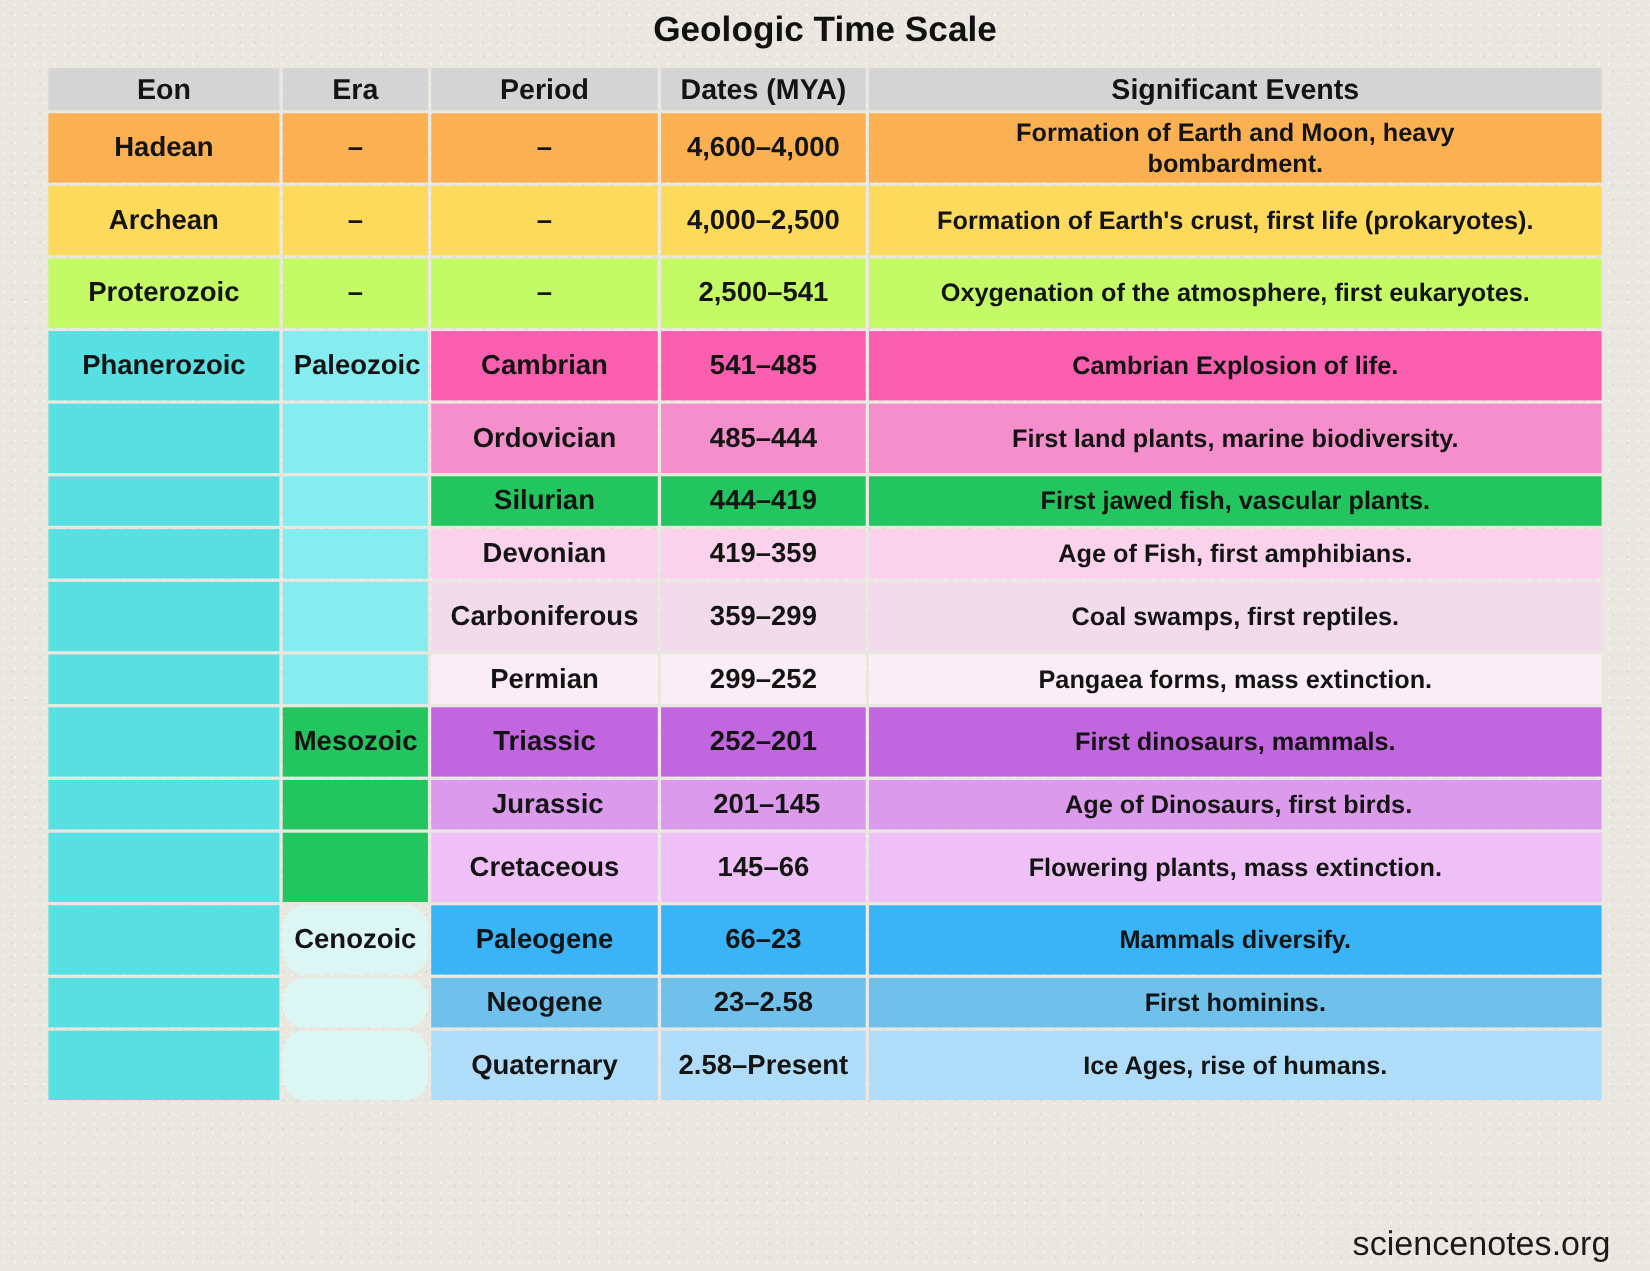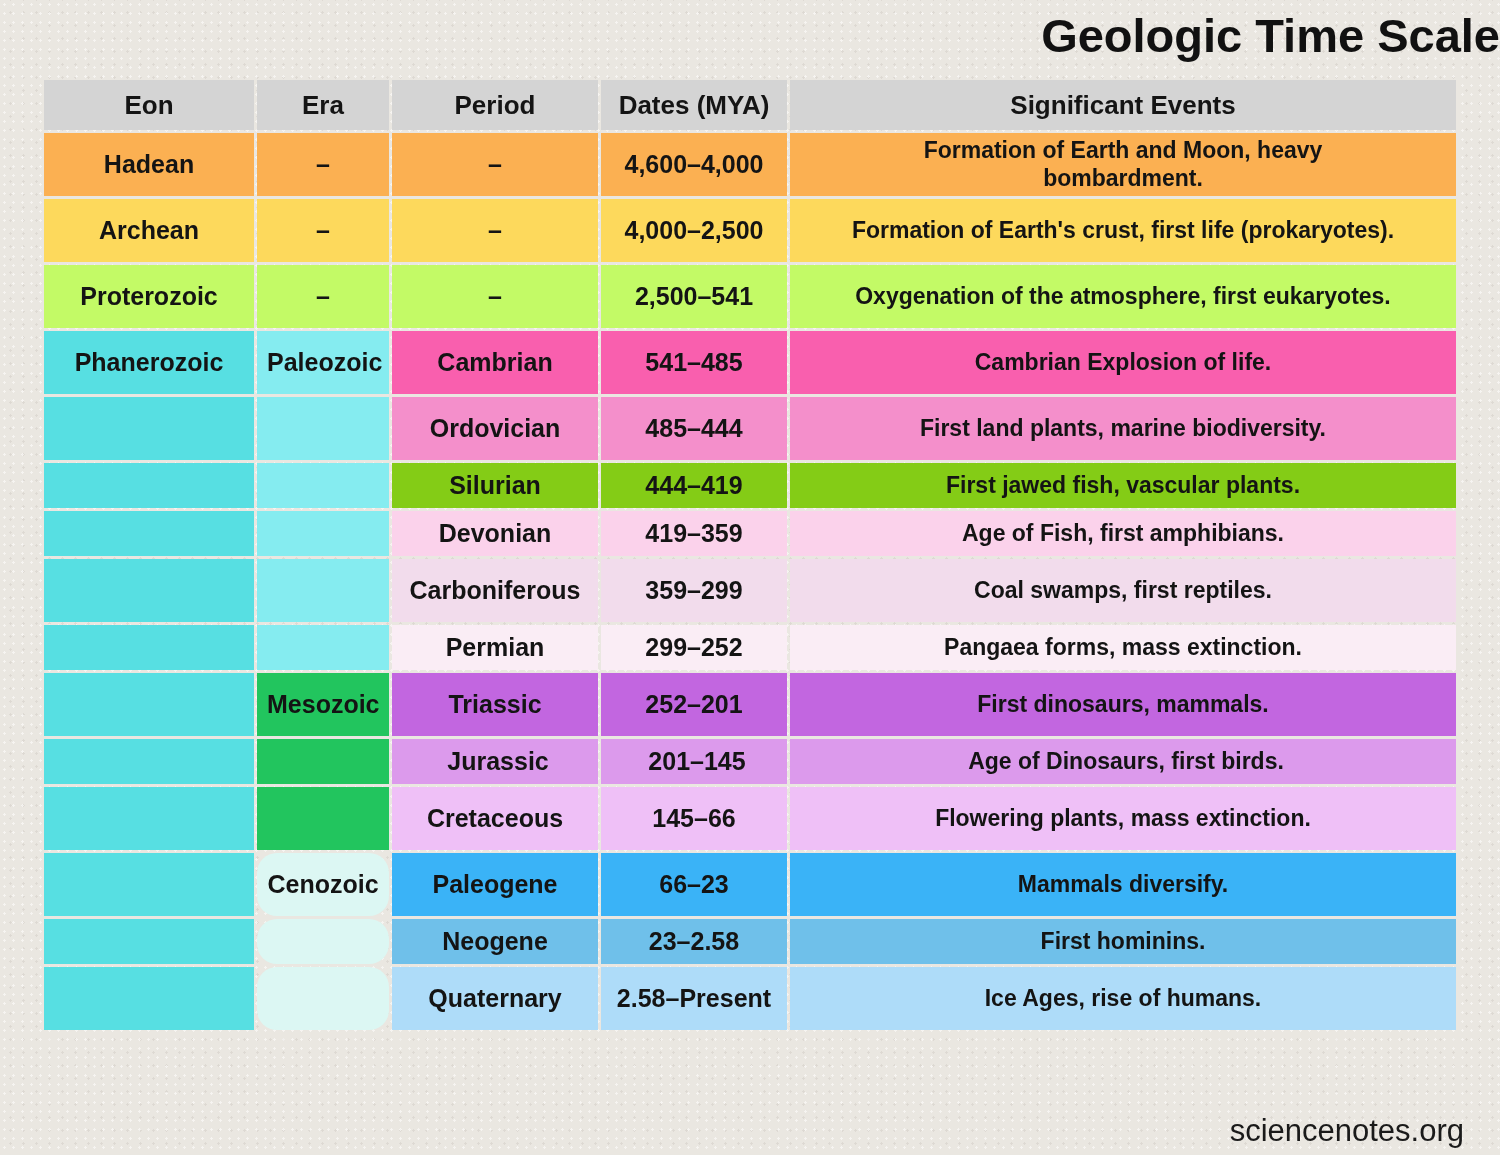--- a/index.html
+++ b/index.html
@@ -11,22 +11,22 @@
       radial-gradient(rgba(255,255,255,0.55) 1px, transparent 1.2px),
       radial-gradient(rgba(175,170,160,0.22) 1px, transparent 1.2px);
     background-size:9px 9px, 13px 13px;
     background-position:0 0, 4px 6px;
     color:#141414;
     overflow:hidden;
   }
   .page{width:1500px;height:1155px;position:relative;}
   h1.title{
     margin:0;padding-top:8px;
-    text-align:right;
-    font-size:47px;font-weight:800;letter-spacing:0px;
+    text-align:center;
+    font-size:32px;font-weight:800;letter-spacing:0px;
     color:#111;
   }
   table.gts{
     border-collapse:separate;
     border-spacing:3px;
     table-layout:fixed;
     width:1418px;
     margin:14px auto 0 auto;
     background:transparent;
   }
@@ -37,36 +37,36 @@
   table.gts col.c-events{width:666px;}
   th,td{
     text-align:center;vertical-align:middle;
     font-weight:bold;
     font-size:25px;
     padding:2px 10px;
     overflow:hidden;
   }
   th{background:#d4d4d4;font-size:26px;}
   td.events{font-size:23px;line-height:1.18;}
-  .h-head{height:50px;margin-top:40px;}
+  .h-head{height:38px;margin-top:40px;}
   .h-xl{height:63px;}
   .h-md{height:63px;}
   .h-sm{height:45px;}
   .wrap-narrow{display:inline-block;max-width:500px;}
   
   .bg-hadean{background:#fbb052;}
   .bg-archean{background:#fdd95c;}
   .bg-proterozoic{background:#c3fa66;margin-top:44px;}
   .bg-eon{background:#57dfe2;}
   .bg-paleo{background:#85ecf0;}
   .bg-meso{background:#22c55e;margin-top:16px;}
   .bg-ceno{background:#dcf7f3;border-radius:20px;}
   .bg-cambrian{background:#f95fae;}
   .bg-ordovician{background:#f48fcb;margin-top:26px;}
-  .bg-silurian{background:#84cc16;}
+  .bg-silurian{background:#22c55e;}
   .bg-devonian{background:#fbd2eb;}
   .bg-carboniferous{background:#f2dcec;}
   .bg-permian{background:#faedf5;}
   .bg-triassic{background:#c266e0;}
   .bg-jurassic{background:#dc9aec;padding-left:16px;}
   .bg-cretaceous{background:#efc0f7;}
   .bg-paleogene{background:#3ab3f7;}
   .bg-neogene{background:#6fc0ea;}
   .bg-quaternary{background:#aedcf9;}
   .footer{

